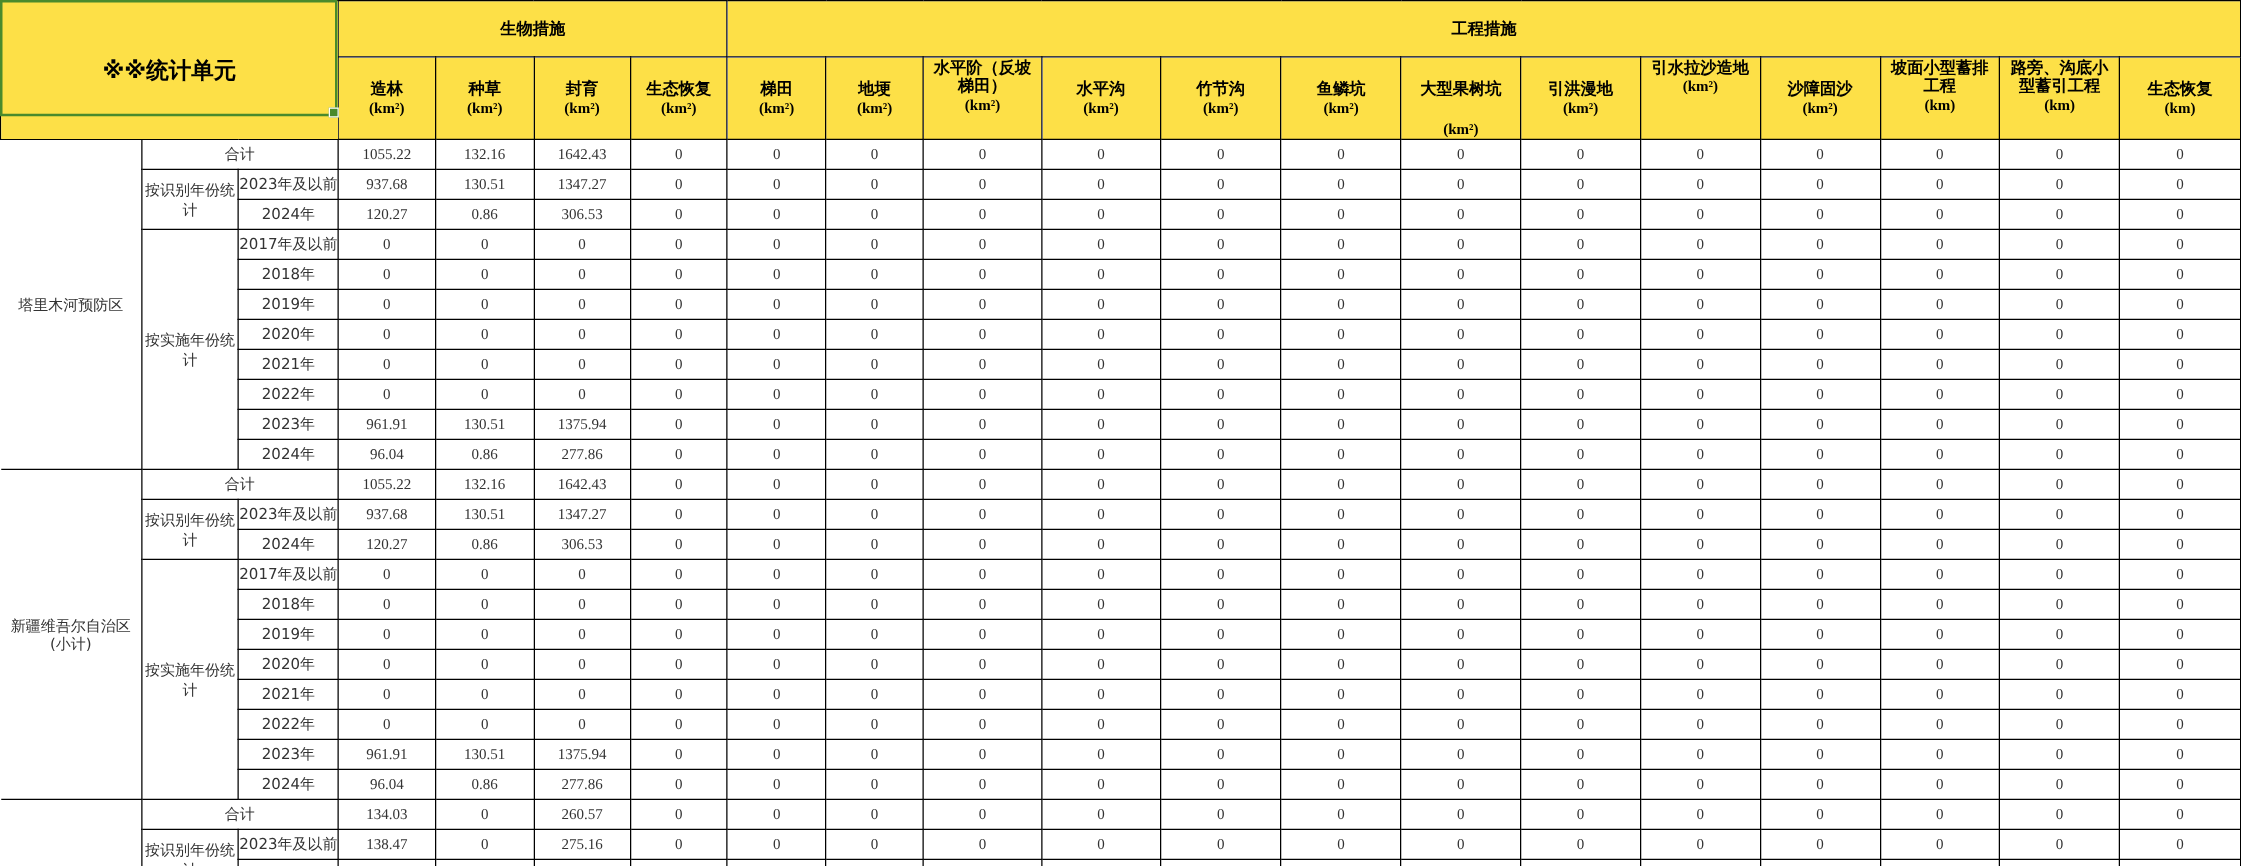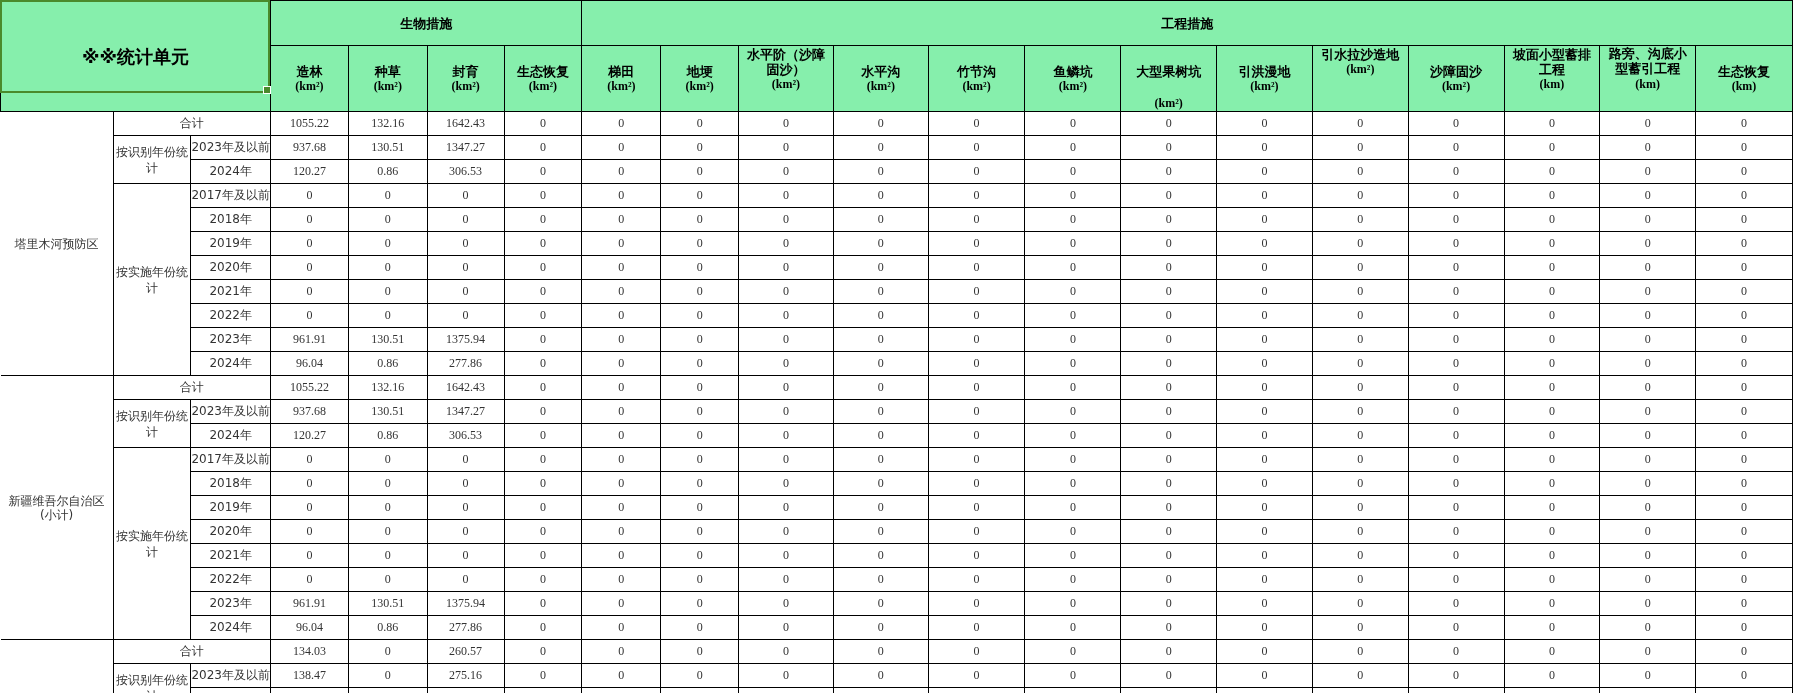--- a/index.html
+++ b/index.html
@@ -1,20 +1,20 @@
 <!DOCTYPE html>
 <html><head>
 <meta charset="utf-8">
 <style>
   html, body { margin:0; padding:0; background:#ffffff; }
   body { width:1793px; height:693px; overflow:hidden; position:relative;
          font-family: "Liberation Serif", "DejaVu Serif", serif; color:#000; }
   table { border-collapse:collapse; table-layout:fixed; position:absolute; left:0; top:0; }
   td, th { border:1px solid #000; padding:0; text-align:center; vertical-align:middle; overflow:hidden; white-space:nowrap; }
-  th { font-family:"DejaVu Sans", sans-serif; font-weight:bold; font-size:13px; line-height:15px; background:#86efac; }
+  th { font-family:"DejaVu Sans", sans-serif; font-weight:bold; font-size:13px; line-height:15px; background:#fde047; }
   th .unit { display:block; font-family:"Liberation Serif", serif; font-weight:bold; font-size:12px; }
   th.multi { white-space:normal; vertical-align:top; padding-top:1px; }
   .h1 { height:45px; }
   .h2 { height:45px;margin-top:36px; }
   tr.data td { height:23px; font-size:12px; color:#333; }
   td.lbl { font-family:"DejaVu Sans", sans-serif; font-size:12px; color:#222; }
   td.region { border-left:none; white-space:normal; line-height:14px; padding:0 4px; }
   td.grp { white-space:normal; line-height:16px; vertical-align:middle; }
   td.total { }
   .corner { position:relative; font-size:18px; }
@@ -72,21 +72,21 @@
         </th>
         <th>
           <span style="display: block;">梯田</span>
           <span class="unit">(km²)</span>
         </th>
         <th>
           <span style="display: block;">地埂</span>
           <span class="unit">(km²)</span>
         </th>
         <th class="multi">
-          <span style="display: block; white-space: normal; padding: 0px 6px;">水平阶（沙障固沙）</span>
+          <span style="display: block; white-space: normal; padding: 0px 6px;">水平阶（反坡梯田）</span>
           <span class="unit">(km²)</span>
         </th>
         <th>
           <span style="display: block;">水平沟</span>
           <span class="unit">(km²)</span>
         </th>
         <th>
           <span style="display: block;">竹节沟</span>
           <span class="unit">(km²)</span>
         </th>
@@ -108,21 +108,21 @@
         </th>
         <th>
           <span style="display: block;">沙障固沙</span>
           <span class="unit">(km²)</span>
         </th>
         <th class="multi">
           <span style="display: block; white-space: normal; padding: 0px 6px;">坡面小型蓄排工程</span>
           <span class="unit">(km)</span>
         </th>
         <th class="multi">
-          <span style="display: block; white-space: normal; padding: 0px 6px; font-family: Liberation Mono, monospace;">路旁、沟底小型蓄引工程</span>
+          <span style="display: block; white-space: normal; padding: 0px 6px;">路旁、沟底小型蓄引工程</span>
           <span class="unit">(km)</span>
         </th>
         <th>
           <span style="display: block;">生态恢复</span>
           <span class="unit">(km)</span>
         </th>
       </tr>
   </thead>
   <tbody id="tbody">
       <tr class="data">

